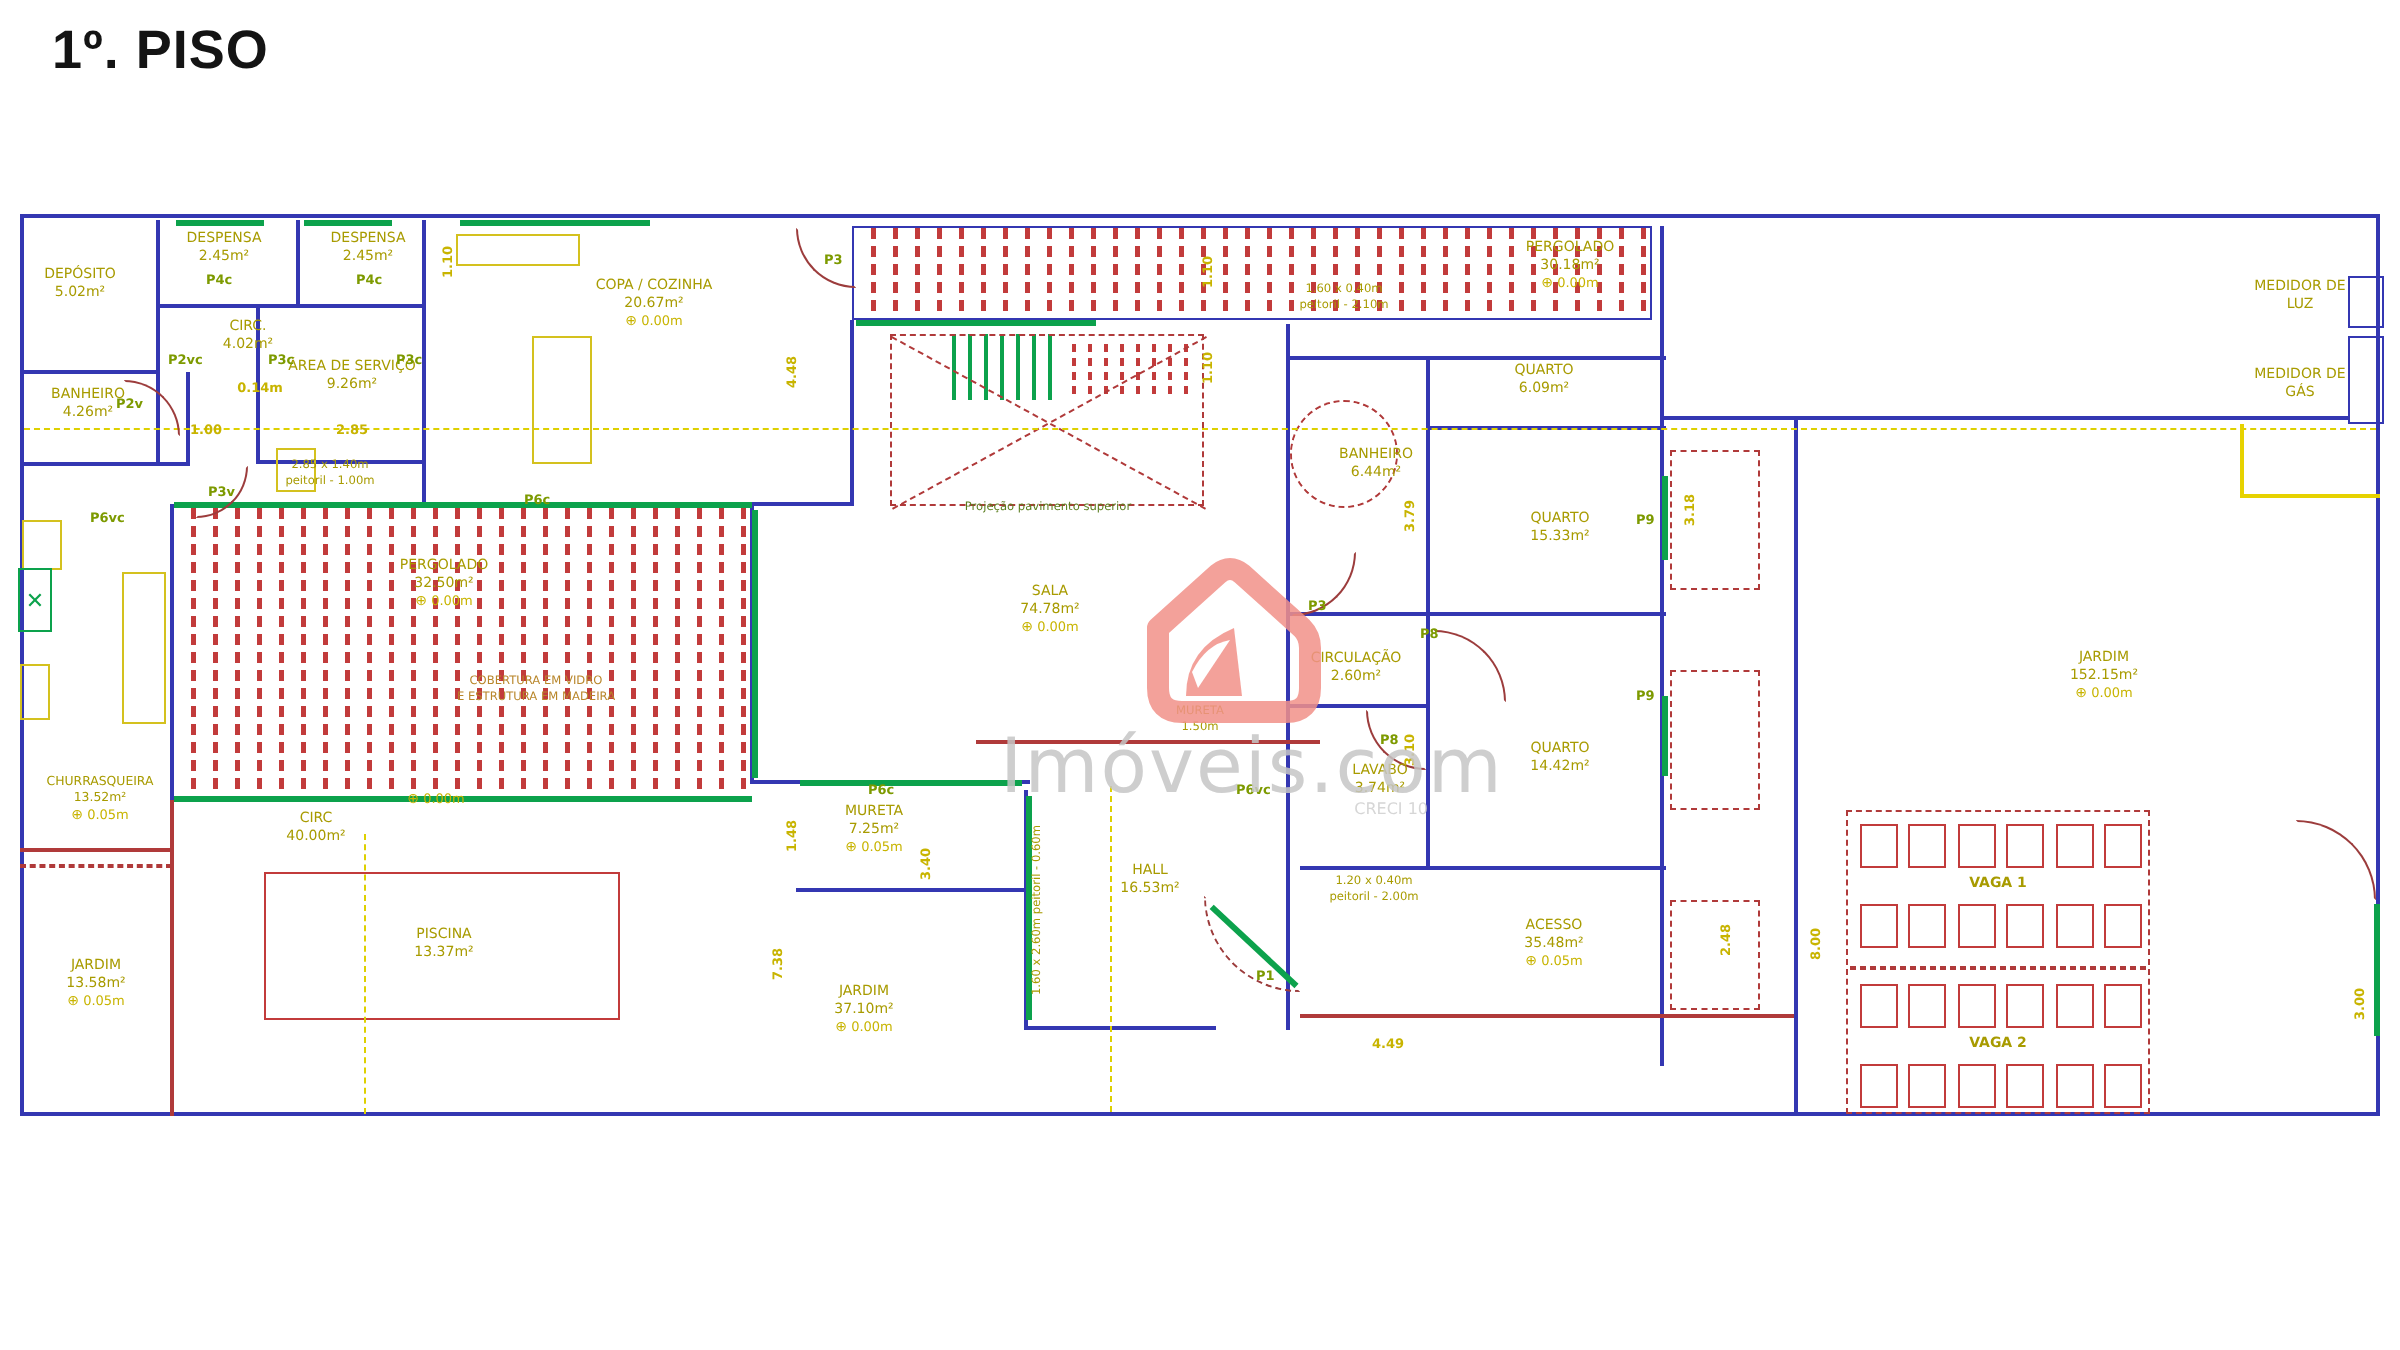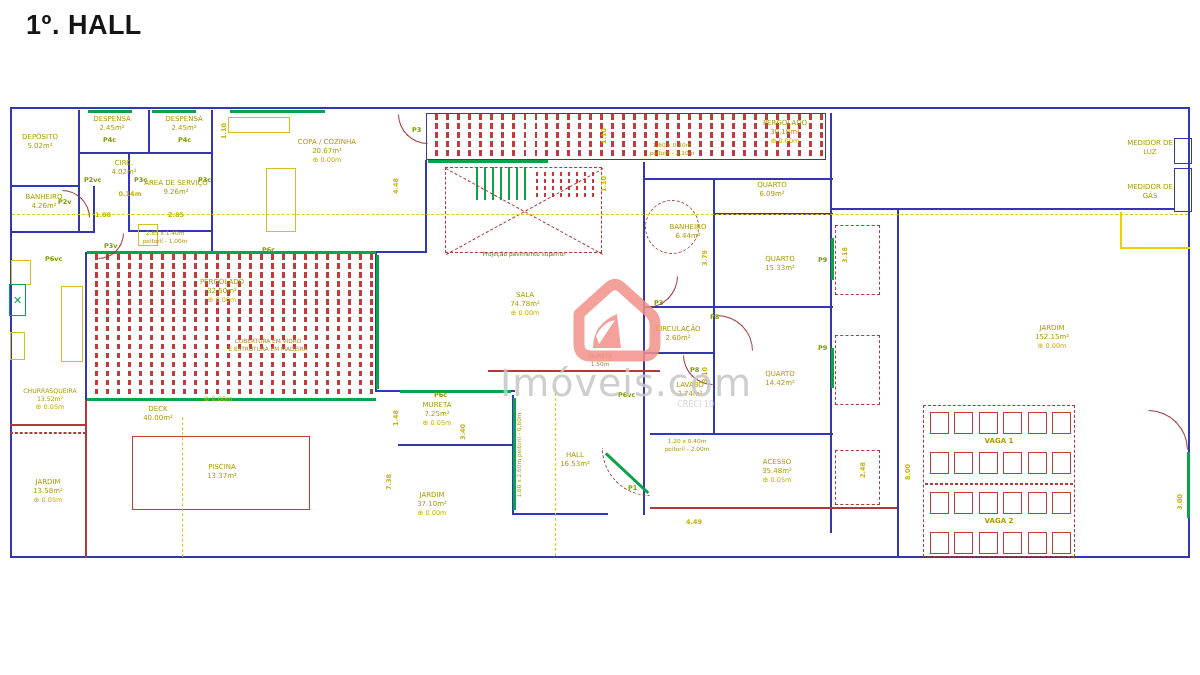--- a/index.html
+++ b/index.html
@@ -41,21 +41,21 @@
 .note{position:absolute;transform:translate(-50%,-50%);text-align:center;color:#a89b00;font-size:5.8px;line-height:1.35;white-space:nowrap}
 .note.v{transform:translate(-50%,-50%) rotate(-90deg)}
 .sq{position:absolute;border:1.2px solid #c23b3b;width:19px;height:22px}
 #wm{position:absolute;left:500px;top:278px;width:230px;text-align:center;opacity:.85}
 #wm .brand{font-size:38px;color:#c6c6c6;letter-spacing:1px;line-height:1}
 #wm .sub{font-size:8px;color:#cfcfcf;text-align:right;padding-right:16px;margin-top:-2px}
 </style>
 </head>
 <body>
 
-<div id="title">1º. HALL</div>
+<div id="title">1º. PISO</div>
 
 <div id="plan">
 
   <div class="outline" style="left:10px;top:107px;width:1180px;height:451px"></div>
 
   <i class="w" style="left:78px;top:110px;width:2px;height:122px"></i>
   <i class="w" style="left:148px;top:110px;width:2px;height:42px"></i>
   <i class="w" style="left:211px;top:110px;width:2px;height:142px"></i>
   <i class="w" style="left:10px;top:185px;width:70px;height:2px"></i>
   <i class="w" style="left:10px;top:231px;width:85px;height:2px"></i>
@@ -234,21 +234,21 @@
       <div>15.33m²</div>
     </div>
   <div class="lbl" style="left:780px;top:379px">
       <div>QUARTO</div>
       <div>14.42m²</div>
     </div>
   <div class="lbl" style="left:690px;top:390px">
       <div>LAVABO</div>
       <div>3.74m²</div>
     </div>
-  <div class="lbl" style="left:575px;top:460px">
+  <div class="lbl" style="left:575px;top:440px">
       <div>HALL</div>
       <div>16.53m²</div>
     </div>
   <div class="lbl" style="left:437px;top:415px">
       <div>MURETA</div>
       <div>7.25m²</div>
       <div class="lv"><span class="sym">⊕</span> <span>0.05m</span></div>
     </div>
   <div class="lbl" style="left:432px;top:505px">
       <div>JARDIM</div>
@@ -264,21 +264,21 @@
       <div>JARDIM</div>
       <div>152.15m²</div>
       <div class="lv"><span class="sym">⊕</span> <span>0.00m</span></div>
     </div>
   <div class="lbl" style="left:50px;top:400px;font-size:6.2px">
       <div>CHURRASQUEIRA</div>
       <div>13.52m²</div>
       <div class="lv"><span class="sym">⊕</span> <span>0.05m</span></div>
     </div>
   <div class="lbl" style="left:158px;top:414px">
-      <div>DECK</div>
+      <div>CIRC</div>
       <div>40.00m²</div>
     </div>
   <div class="lbl" style="left:218px;top:400px">
       <div class="lv"><span class="sym">⊕</span> <span>0.00m</span></div>
     </div>
   <div class="lbl" style="left:222px;top:472px">
       <div>PISCINA</div>
       <div>13.37m²</div>
     </div>
   <div class="lbl" style="left:48px;top:492px">

